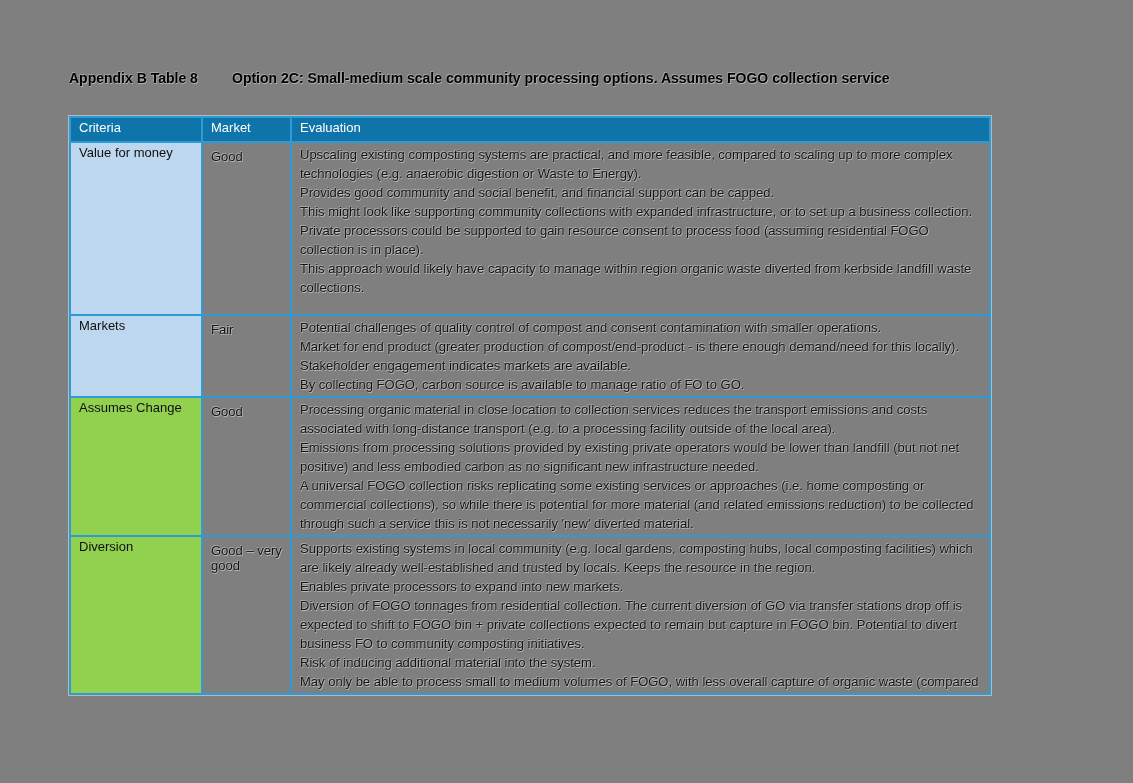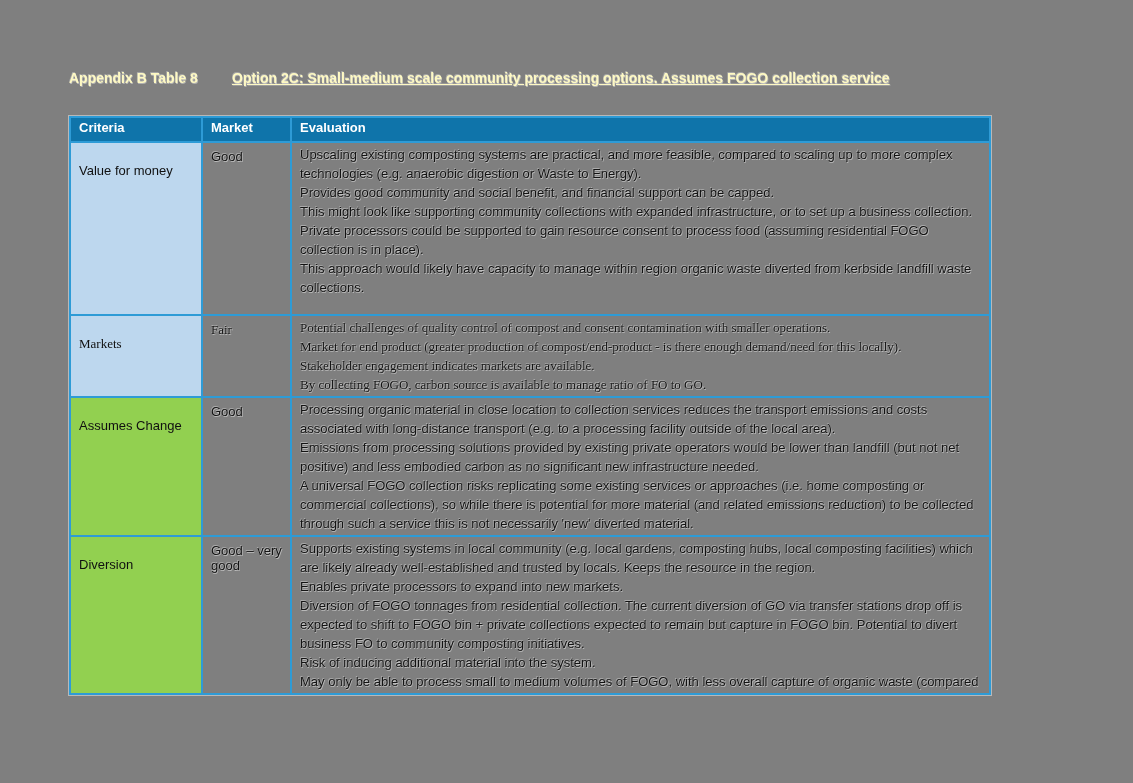--- a/index.html
+++ b/index.html
@@ -28,53 +28,53 @@
   .eval-table col.c-score{width:89px;}
   .eval-table col.c-eval{width:699px;}
   .eval-table th, .eval-table td{
     border:2px solid #2e9bd6;
     vertical-align:top;
     text-align:left;
   }
   .eval-table th{
     height:19px;
     color:#ffffff;
-    font-size:13px;font-weight:bold;
+    font-size:13px;font-weight:normal;
     padding:2px 6px 2px 8px;
   }
   .eval-table td{padding:3px 6px 3px 8px;}
   td.criteria-cell{
     font-size:13px;color:#101010;
-    padding-top:20px;
+    padding-top:2px;
     margin-top:36px;
   }
   td.score-cell{
     font-size:13px;color:#131313;
     padding-top:6px;
     text-shadow:0.6px 0.6px 0 rgba(255,255,255,.45), -0.6px -0.6px 0 rgba(255,255,255,.35);
     border-radius:7px;
   }
   td.eval-cell{
     font-size:13px;color:#131313;
     padding-top:2px;padding-bottom:2px;
   }
   td.eval-cell p{
     margin:0;
     line-height:19px;
     text-shadow:0.6px 0.6px 0 rgba(255,255,255,.45), -0.6px -0.6px 0 rgba(255,255,255,.35);
   }
   tr.row-1{height:173px;}
-  tr.row-2{height:67px;font-family:Liberation Serif, serif;}
+  tr.row-2{height:67px;}
   tr.row-3{height:133px;}
   tr.row-4{height:153px;}
 </style>
 </head>
 <body style="background-color: rgb(127, 127, 127);">
 
-<div class="page-title" style="color: #fef9c3; text-decoration: underline;">
+<div class="page-title" style="color: #000000;">
   <span class="title-label">Appendix B Table 8</span><span>Option 2C: Small-medium scale community processing options. Assumes FOGO collection service</span>
 </div>
 
 <table class="eval-table">
   <colgroup>
     <col class="c-criteria">
       <col class="c-score">
       <col class="c-eval">
   </colgroup>
   <thead>

